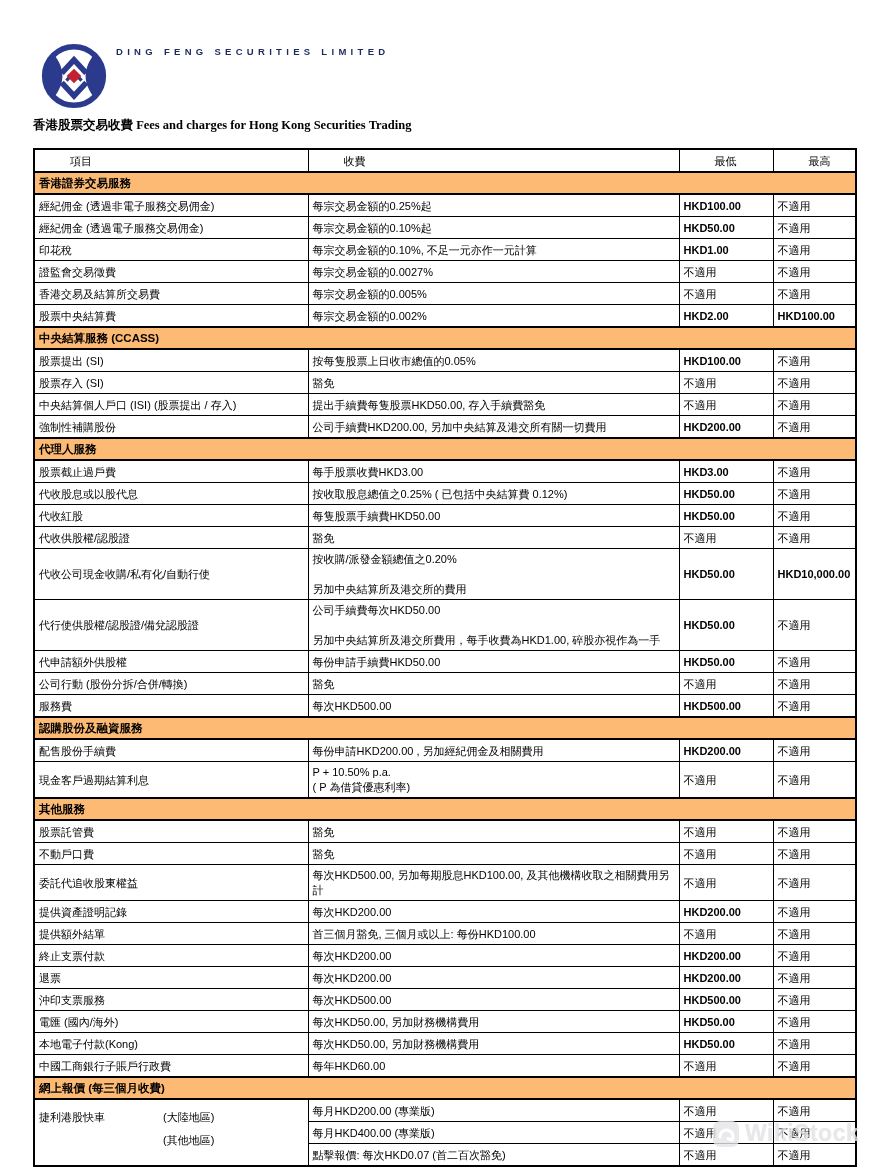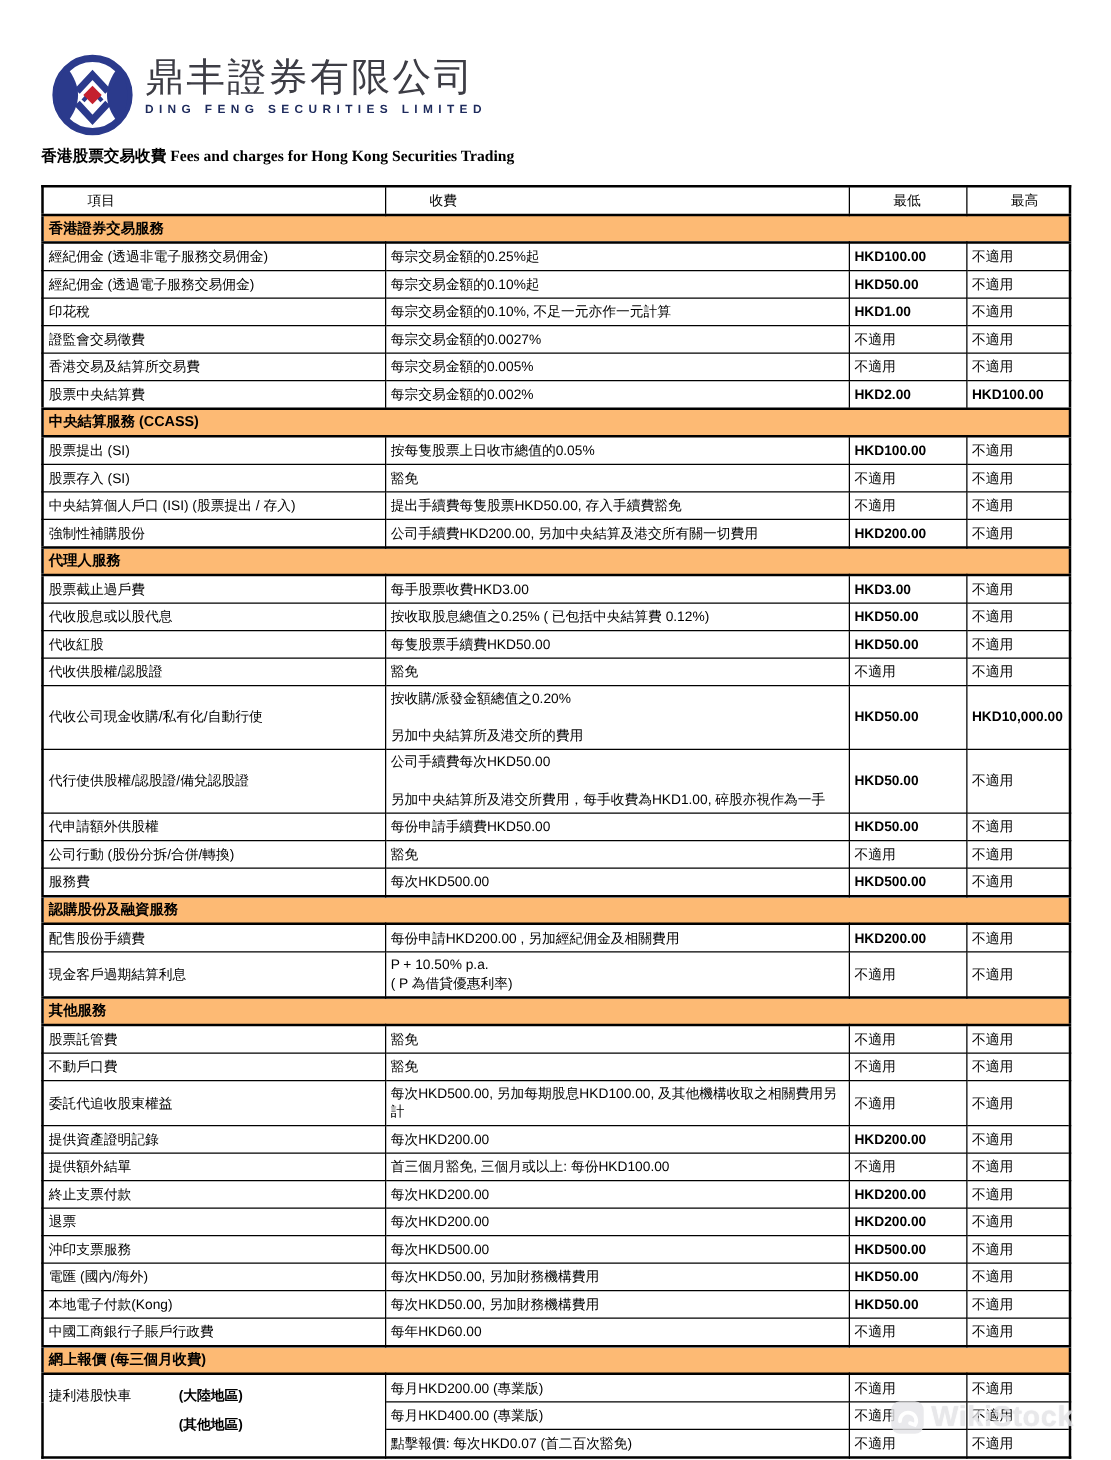--- a/index.html
+++ b/index.html
@@ -49,21 +49,21 @@
   }
   td.c-item{}
   td.c-fee{white-space:pre-line;}
   td.c-min,td.c-max{}
   .bold-val{font-weight:bold;}
   tr.feerow td{height:16px;}
   
   td.merged{vertical-align:top;padding-top:4px;}
   .mline{position:relative;height:23px;}
   .mline .svc{position:absolute;left:0;top:0;}
-  .mline .region{position:absolute;left:104px;top:0;font-weight:bold;}
+  .mline .region{position:absolute;left:124px;top:0;}
   
   .watermark{
     position:absolute;left:712px;top:1120px;
     display:flex;align-items:flex-start;
     opacity:.8;
   }
   .wm-icon{width:28px;height:28px;margin-right:5px;}
   .wm-text{
     font-size:23px;font-weight:bold;color:#e3e3e6;
     letter-spacing:.5px;
@@ -77,21 +77,20 @@
   <svg class="logo-icon" viewBox="0 0 72 72" xmlns="http://www.w3.org/2000/svg">
     <circle cx="36" cy="36" r="31" fill="none" stroke="#2b3a8c" stroke-width="6"></circle>
     <path d="M14 12 C 27 29, 27 43, 14 60 C 4 46, 4 26, 14 12 Z" fill="#2b3a8c"></path>
     <path d="M58 12 C 45 29, 45 43, 58 60 C 68 46, 68 26, 58 12 Z" fill="#2b3a8c"></path>
     <polyline points="23,33 36,19 49,33" fill="none" stroke="#2b3a8c" stroke-width="6"></polyline>
     <polyline points="28,41 36,32 44,41" fill="none" stroke="#2b3a8c" stroke-width="3.5"></polyline>
     <polyline points="23,43 36,57 49,43" fill="none" stroke="#2b3a8c" stroke-width="6"></polyline>
     <rect x="30.5" y="30.5" width="11" height="11" transform="rotate(45 36 36)" fill="#c4202e"></rect>
   </svg>
   <div class="brand-text">
-    <div class="brand-cn">鼎丰證券有限公司</div>
     <div class="brand-en">DING FENG SECURITIES LIMITED</div>
   </div>
 </div>
 
 <div class="subtitle">香港股票交易收費 Fees and charges for Hong Kong Securities Trading</div>
 
 <table class="fee">
   <colgroup>
     <col style="width:274px">
       <col style="width:371px">

